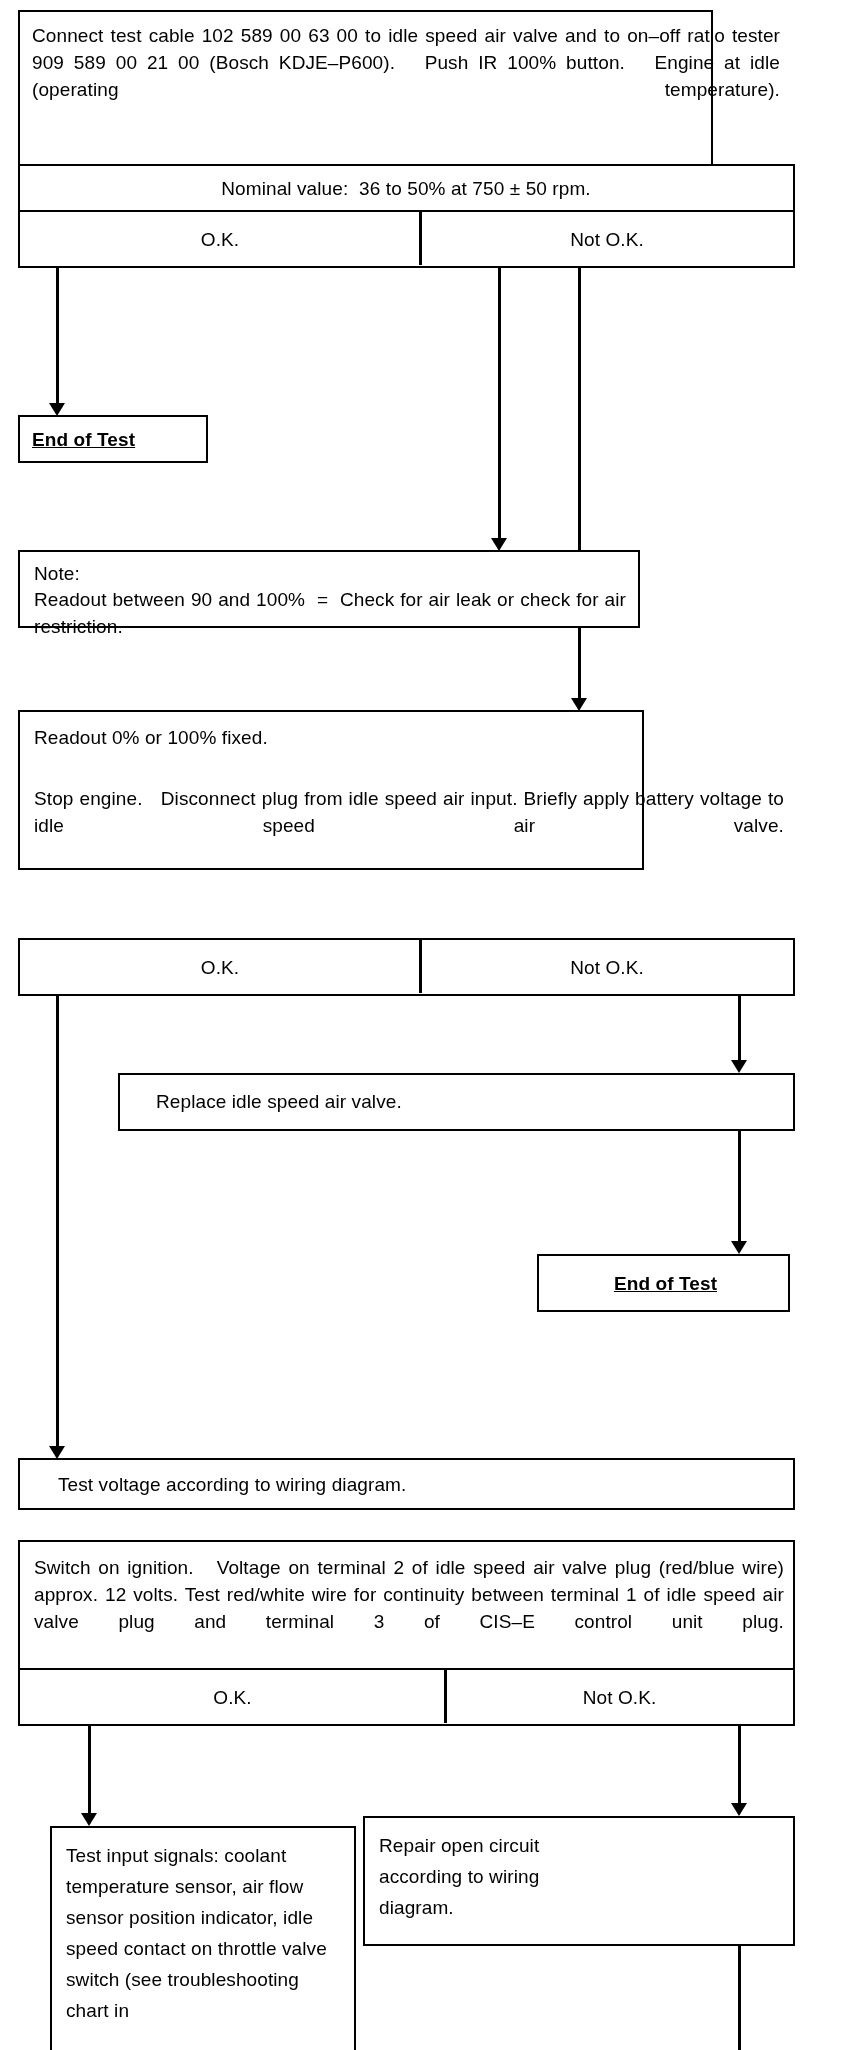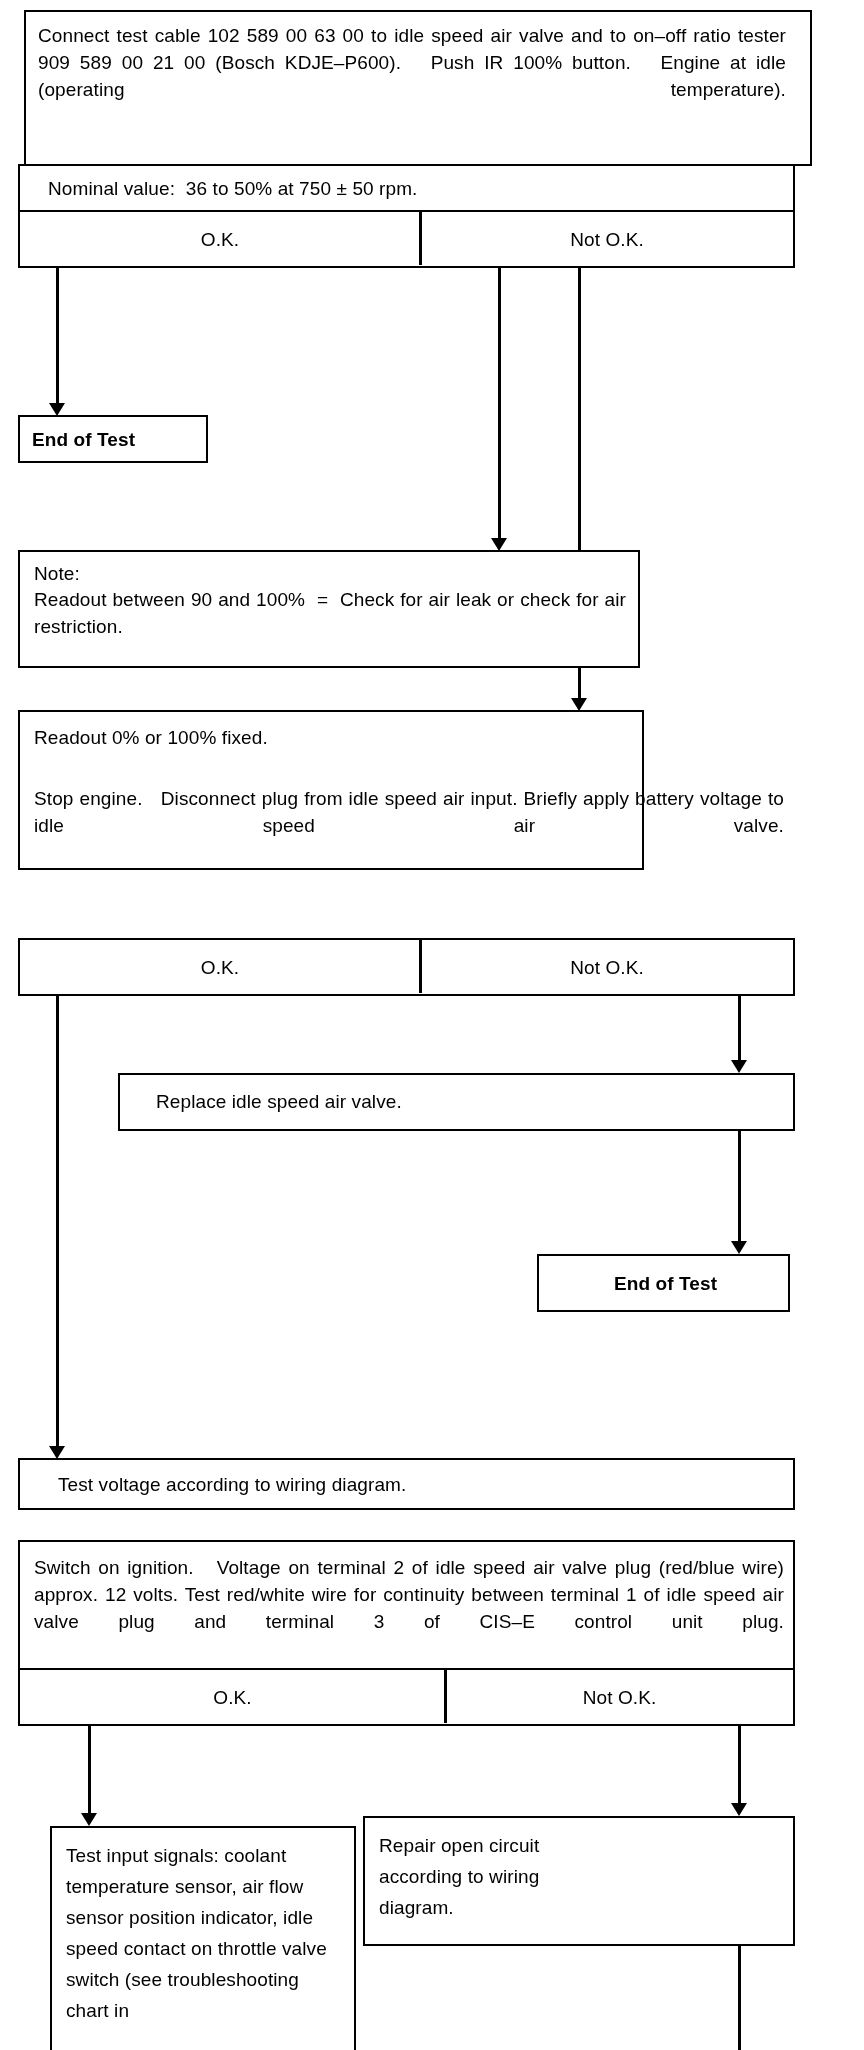--- a/index.html
+++ b/index.html
@@ -25,21 +25,21 @@
     position:absolute;
     box-sizing:border-box;
     font-size:19px;
     line-height:27px;
     letter-spacing:0.1px;
     white-space:pre-wrap;
   }
   .just{ text-align:justify; }
   .just::after{ content:""; display:inline-block; width:100%; }
   .ctr{ text-align:center; }
-  .bold{ font-weight:bold; }
+  .bold{ font-weight:bold;text-decoration:underline; }
   .vline{
     position:absolute;
     background:#000;
     width:2.5px;
   }
   
   .conn{
     position:absolute;
     background:#000;
     width:2.5px;
@@ -50,26 +50,26 @@
     border-left:8px solid transparent;
     border-right:8px solid transparent;
     border-top:13px solid #000;
   }
 </style>
 </head>
 <body>
 
 <div id="page">
 
-  <div class="box" style="left:18px;top:10px;width:788px;height:156px;margin-left:6px;">
+  <div class="box" style="left:18px;top:10px;width:695px;height:156px;">
     <div class="txt just" style="left:12px;top:10px;width:748px;">Connect test cable 102 589 00 63 00 to idle speed air valve and to on–off ratio tester 909 589 00 21 00 (Bosch KDJE–P600).   Push IR 100% button.   Engine at idle (operating temperature).</div>
   </div>
 
   <div class="box" style="left:18px;top:164px;width:777px;height:48px;">
-    <div class="txt" style="left:28px;top:9px;width:748px;">Nominal value:  36 to 50% at 750 ± 50 rpm.</div>
+    <div class="txt" style="left:12px;top:9px;width:748px;text-align:center;">Nominal value:  36 to 50% at 750 ± 50 rpm.</div>
   </div>
 
   <div class="box" style="left:18px;top:210px;width:777px;height:58px;">
     <div class="txt ctr" style="left:0px;top:14px;width:400px;">O.K.</div>
     <div class="vline" style="left:399px;top:0px;height:53px;"></div>
     <div class="txt ctr" style="left:402px;top:14px;width:370px;">Not O.K.</div>
   </div>
 
   <div class="conn" style="left:56px;top:268px;height:137px;"></div>
   <div class="arrow" style="left:49px;top:403px;"></div>
@@ -77,21 +77,21 @@
   <div class="box" style="left:18px;top:415px;width:190px;height:48px;">
     <div class="txt bold" style="left:12px;top:9px;width:170px;">End of Test</div>
   </div>
 
   <div class="conn" style="left:498px;top:268px;height:277px;"></div>
   <div class="arrow" style="left:491px;top:538px;"></div>
 
   <div class="conn" style="left:578px;top:268px;height:437px;"></div>
   <div class="arrow" style="left:571px;top:698px;"></div>
 
-  <div class="box" style="left:18px;top:550px;width:622px;height:118px;">
+  <div class="box" style="left:18px;top:550px;width:622px;height:78px;">
     <div class="txt" style="left:14px;top:8px;width:590px;">Note:</div>
     <div class="txt just" style="left:14px;top:34px;width:592px;">Readout between 90 and 100%  =  Check for air leak or check for air restriction.</div>
   </div>
 
   <div class="box" style="left:18px;top:710px;width:626px;height:160px;">
     <div class="txt" style="left:14px;top:12px;width:748px;">Readout 0% or 100% fixed.</div>
     <div class="txt just" style="left:14px;top:73px;width:750px;">Stop engine.   Disconnect plug from idle speed air input. Briefly apply battery voltage to idle speed air valve.</div>
   </div>
 
 

